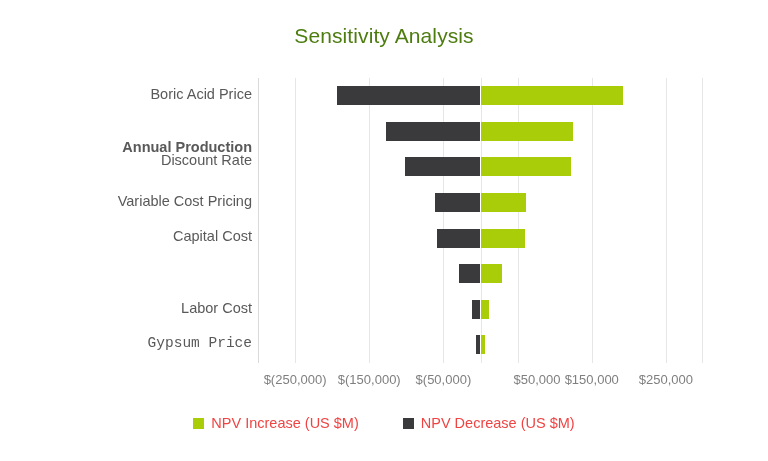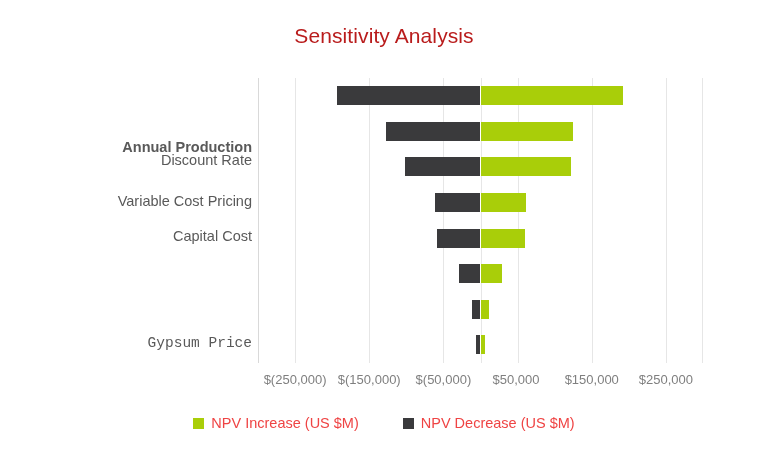--- a/index.html
+++ b/index.html
@@ -15,21 +15,21 @@
     font-family: "Liberation Sans", sans-serif;
     overflow: hidden;
   }
   #chart-title {
     position: absolute;
     left: 0;
     top: 24px;
     width: 768px;
     text-align: center;
     font-size: 21px;
-    color: #b91c1c;
+    color: #4d7c0f;
     letter-spacing: .1px;
   }
   
   #plot-area {
     position: absolute;
     left: 258px;
     top: 78px;
     width: 445px;
     height: 285px;
   }
@@ -119,24 +119,26 @@
   }
 </style>
 </head>
 <body>
 
 <div id="chart-root">
 
   <div id="chart-title">Sensitivity Analysis</div>
 
   <div id="cat-labels">
+      <div class="cat-label" style="top: 7.8125px;">Boric Acid Price</div>
       <div class="cat-label" style="top: 61px; font-weight: bold;">Annual Production</div>
       <div class="cat-label" style="top: 74px;">Discount Rate</div>
       <div class="cat-label" style="top: 150.312px;">Capital Cost</div>
       <div class="cat-label" style="top: 114.688px;">Variable Cost Pricing</div>
+      <div class="cat-label" style="top: 221.562px;">Labor Cost</div>
       <div class="cat-label" style="top: 257.188px; font-family: Liberation Mono, monospace;">Gypsum Price</div>
     </div>
 
   <div id="axis-left-spine"></div>
 
   <div id="plot-area">
       <div class="gridline" style="left: 37.0833px;"></div>
       <div class="gridline" style="left: 111.25px;"></div>
       <div class="gridline" style="left: 185.417px;"></div>
       <div class="gridline" style="left: 259.583px;"></div>
@@ -175,21 +177,21 @@
       <div class="bar-row" style="top: 249.375px;">
         <div class="bar bar-neg" title="Gypsum Price" style="left: 218.05px; width: 4.45px; background: rgb(58, 58, 60);"></div>
         <div class="bar bar-pos" title="Gypsum Price" style="left: 222.5px; width: 4.45px; background: rgb(169, 206, 9);"></div>
       </div>
     </div>
 
   <div id="x-tick-labels">
       <div class="tick-label" style="left: 295.083px;">$(250,000)</div>
       <div class="tick-label" style="left: 369.25px;">$(150,000)</div>
       <div class="tick-label" style="left: 443.417px;">$(50,000)</div>
-      <div class="tick-label" style="left: 516px;">$50,000</div>
+      <div class="tick-label" style="left: 537px;">$50,000</div>
       <div class="tick-label" style="left: 591.75px;">$150,000</div>
       <div class="tick-label" style="left: 665.917px;">$250,000</div>
     </div>
 
   <div id="legend">
       <div class="legend-item">
         <span class="legend-swatch" style="background: rgb(169, 206, 9);"></span>
         <span class="legend-text">NPV Increase (US $M)</span>
       </div>
       <div class="legend-item">

